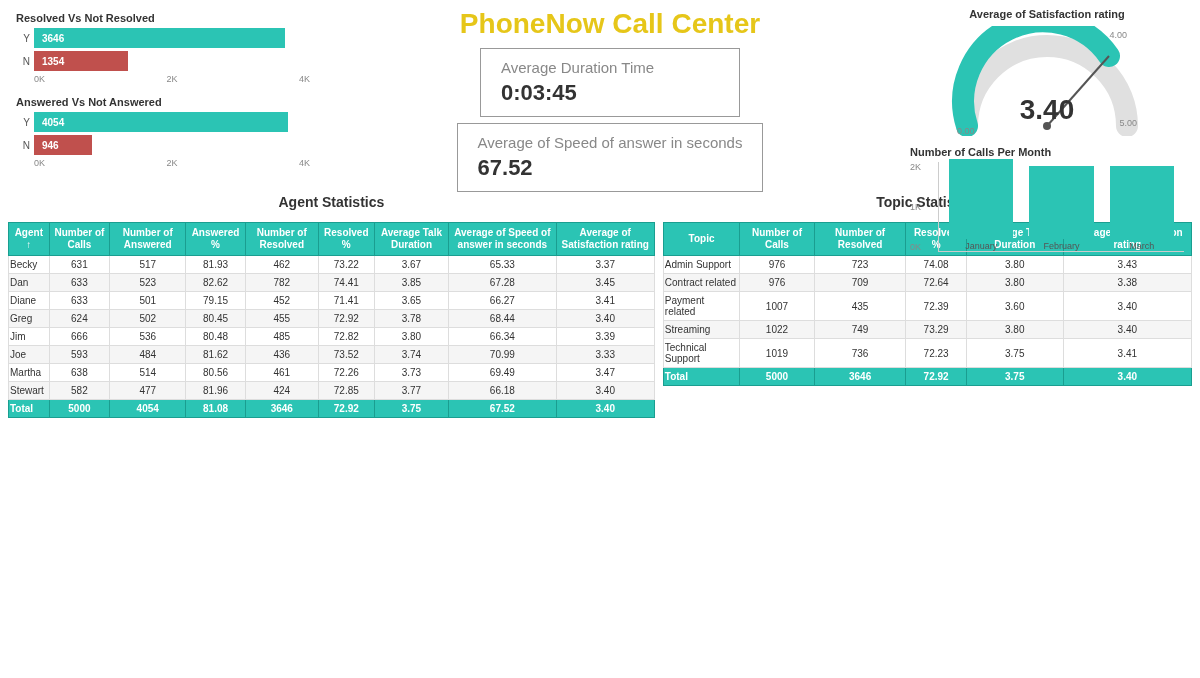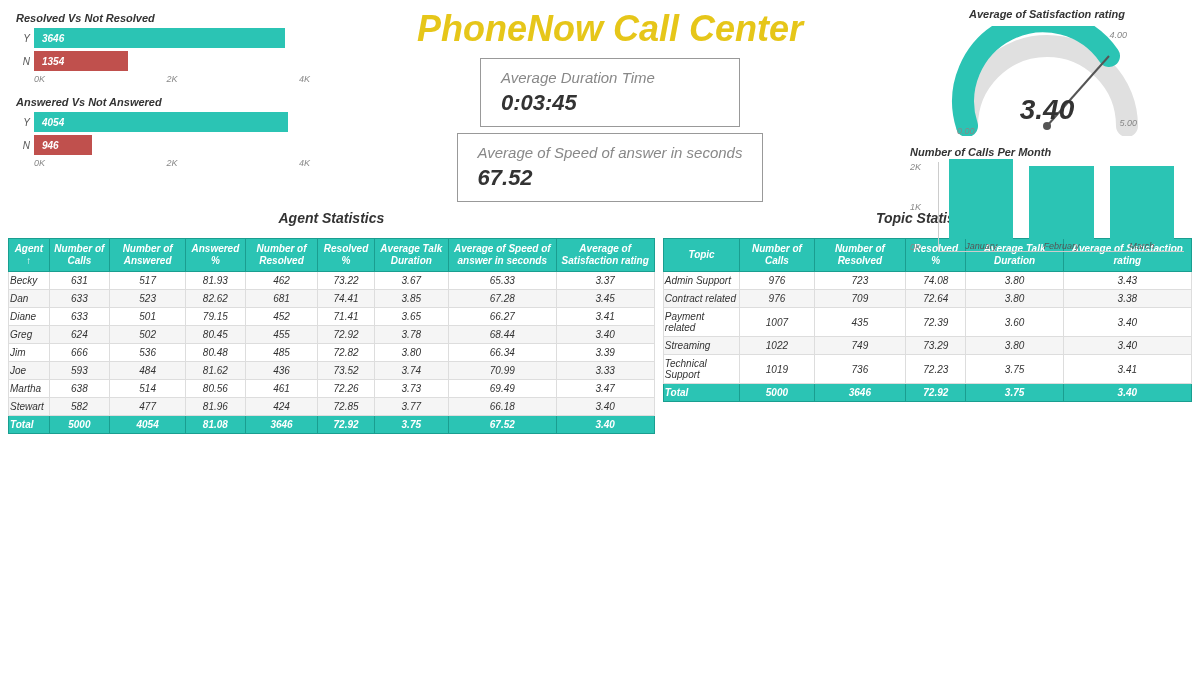--- a/index.html
+++ b/index.html
@@ -11,22 +11,21 @@
       overflow: hidden;
       font-size: 11px;
     }
     .dashboard {
       display: grid;
       grid-template-columns: 310px 1fr 290px;
       grid-template-rows: auto 1fr;
       width: 1200px;
       height: 514px;
       padding: 8px;
-      gap: 6px;
-      font-style: italic;
+      gap: 0;
     }
     
     .left-col {
       grid-column: 1;
       grid-row: 1 / 3;
       display: flex;
       flex-direction: column;
       gap: 4px;
     }
     
@@ -42,21 +41,21 @@
     .right-col {
       grid-column: 3;
       grid-row: 1 / 3;
       display: flex;
       flex-direction: column;
       gap: 6px;
     }
 
     
     .main-title {
-      font-size: 36px;
+      font-size: 28px;
       font-weight: bold;
       color: #e6c619;
       text-align: center;
       margin-bottom: 2px;
     }
 
     
     .chart-box {
       background: #fff;
       padding: 4px 8px;
@@ -428,21 +427,21 @@
               <td>73.22</td>
               <td>3.67</td>
               <td>65.33</td>
               <td>3.37</td>
             </tr>
             <tr>
               <td>Dan</td>
               <td>633</td>
               <td>523</td>
               <td>82.62</td>
-              <td>681</td>
+              <td>782</td>
               <td>74.41</td>
               <td>3.85</td>
               <td>67.28</td>
               <td>3.45</td>
             </tr>
             <tr>
               <td>Diane</td>
               <td>633</td>
               <td>501</td>
               <td>79.15</td>

